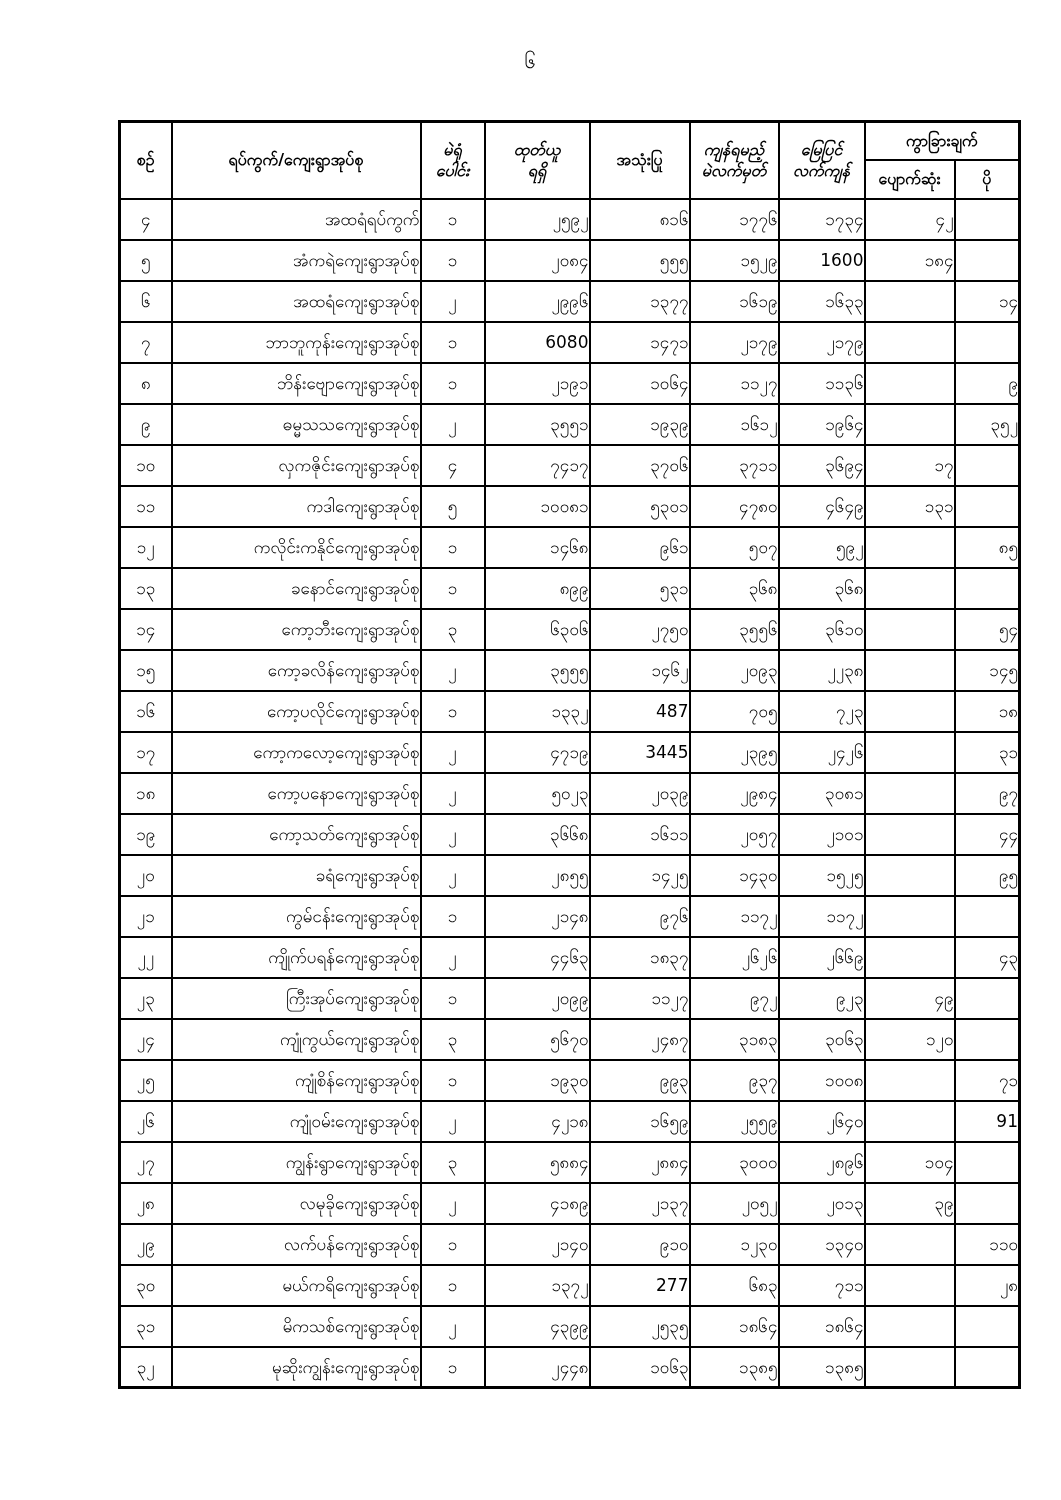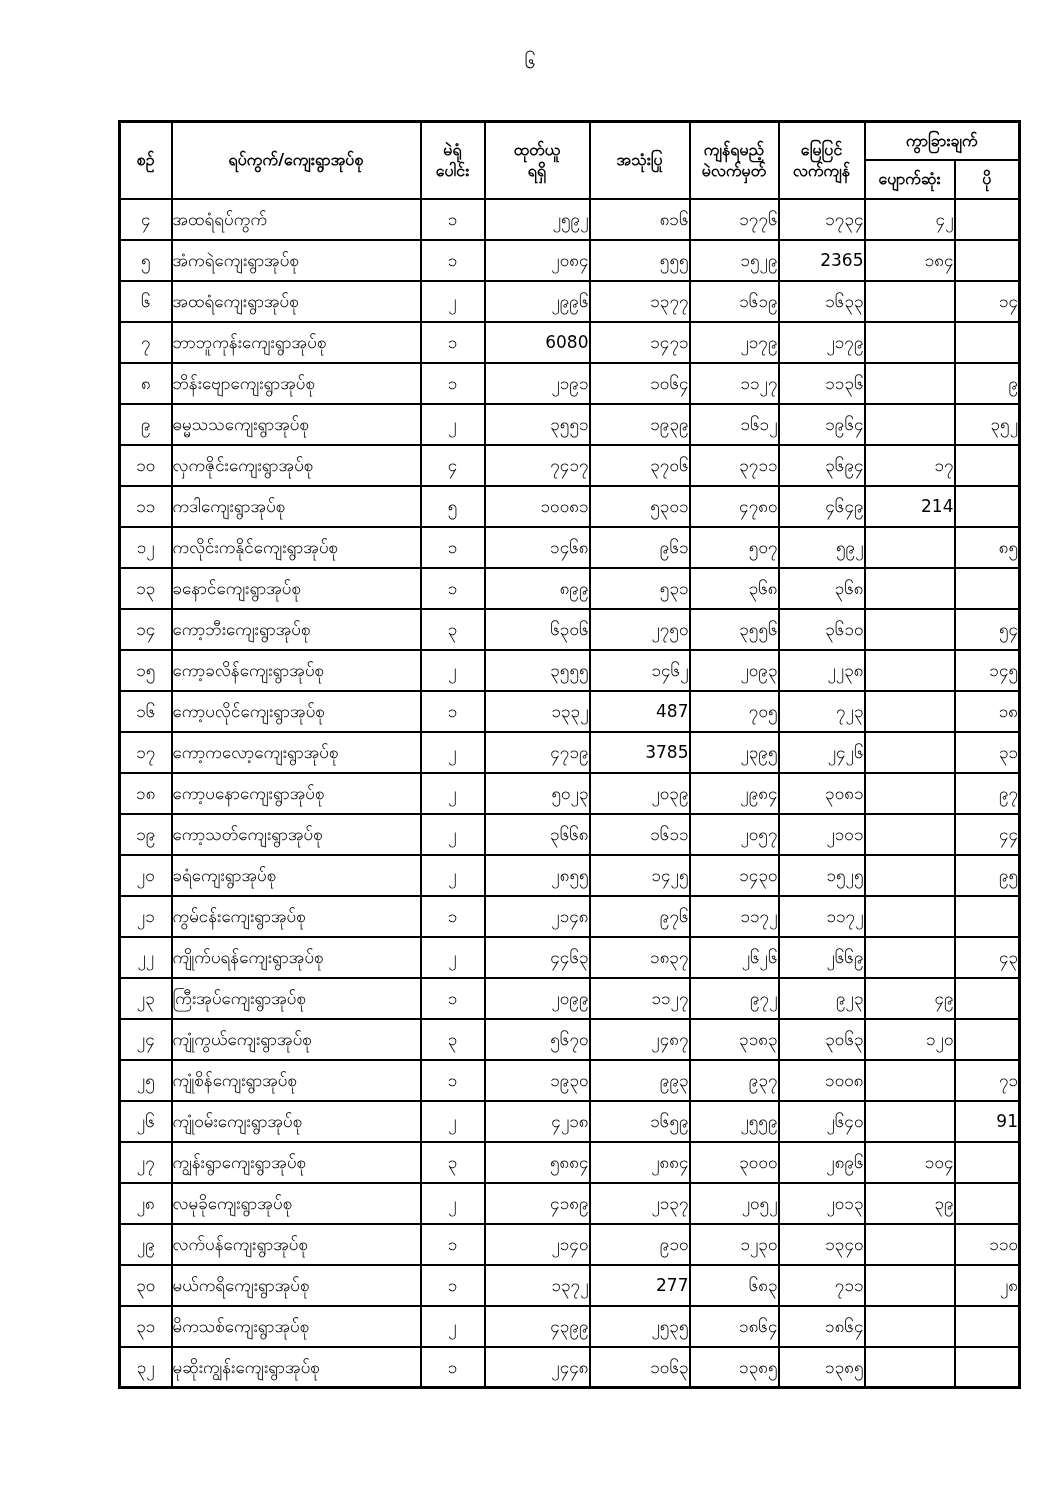--- a/index.html
+++ b/index.html
@@ -35,29 +35,29 @@
     vertical-align:middle;
   }
   .ballot-table thead th{
     font-weight:700;
     font-size:16px;
     text-align:center;
     line-height:1.35;
   }
   tr.h1{height:38px;}
   tr.h2{height:39px;}
-  .hl{display:block;}
+  .hl{display:block;font-style:italic;}
   .ballot-table tbody tr{height:41px;}
   .ballot-table tbody td{
     font-size:17px;
     line-height:1.2;
     white-space:nowrap;
   }
   .c-center{text-align:center;}
-  .c-name{text-align:left;padding-left:12px;}
+  .c-name{text-align:right;padding-left:12px;}
   .num{text-align:right;padding-right:14px;}
   th.sub{font-size:15px;}
 </style>
 </head>
 <body>
 
 <div class="page">
 
   <div class="page-number">၆</div>
 
@@ -115,21 +115,21 @@
     <td class="num">၄၂</td>
     <td class="num"></td>
   </tr>
         <tr>
     <td class="c-center">၅</td>
     <td class="c-name">အံကရဲကျေးရွာအုပ်စု</td>
     <td class="c-center">၁</td>
     <td class="num">၂၀၈၄</td>
     <td class="num">၅၅၅</td>
     <td class="num">၁၅၂၉</td>
-    <td class="num">2365</td>
+    <td class="num">1600</td>
     <td class="num">၁၈၄</td>
     <td class="num"></td>
   </tr>
         <tr>
     <td class="c-center">၆</td>
     <td class="c-name">အထရံကျေးရွာအုပ်စု</td>
     <td class="c-center">၂</td>
     <td class="num">၂၉၉၆</td>
     <td class="num">၁၃၇၇</td>
     <td class="num">၁၆၁၉</td>
@@ -182,21 +182,21 @@
     <td class="num"></td>
   </tr>
         <tr>
     <td class="c-center">၁၁</td>
     <td class="c-name">ကဒါကျေးရွာအုပ်စု</td>
     <td class="c-center">၅</td>
     <td class="num">၁၀၀၈၁</td>
     <td class="num">၅၃၀၁</td>
     <td class="num">၄၇၈၀</td>
     <td class="num">၄၆၄၉</td>
-    <td class="num">214</td>
+    <td class="num">၁၃၁</td>
     <td class="num"></td>
   </tr>
         <tr>
     <td class="c-center">၁၂</td>
     <td class="c-name">ကလိုင်းကနိုင်ကျေးရွာအုပ်စု</td>
     <td class="c-center">၁</td>
     <td class="num">၁၄၆၈</td>
     <td class="num">၉၆၁</td>
     <td class="num">၅၀၇</td>
     <td class="num">၅၉၂</td>
@@ -245,21 +245,21 @@
     <td class="num">၇၀၅</td>
     <td class="num">၇၂၃</td>
     <td class="num"></td>
     <td class="num">၁၈</td>
   </tr>
         <tr>
     <td class="c-center">၁၇</td>
     <td class="c-name">ကော့ကလော့ကျေးရွာအုပ်စု</td>
     <td class="c-center">၂</td>
     <td class="num">၄၇၁၉</td>
-    <td class="num">3785</td>
+    <td class="num">3445</td>
     <td class="num">၂၃၉၅</td>
     <td class="num">၂၄၂၆</td>
     <td class="num"></td>
     <td class="num">၃၁</td>
   </tr>
         <tr>
     <td class="c-center">၁၈</td>
     <td class="c-name">ကော့ပနောကျေးရွာအုပ်စု</td>
     <td class="c-center">၂</td>
     <td class="num">၅၀၂၃</td>

